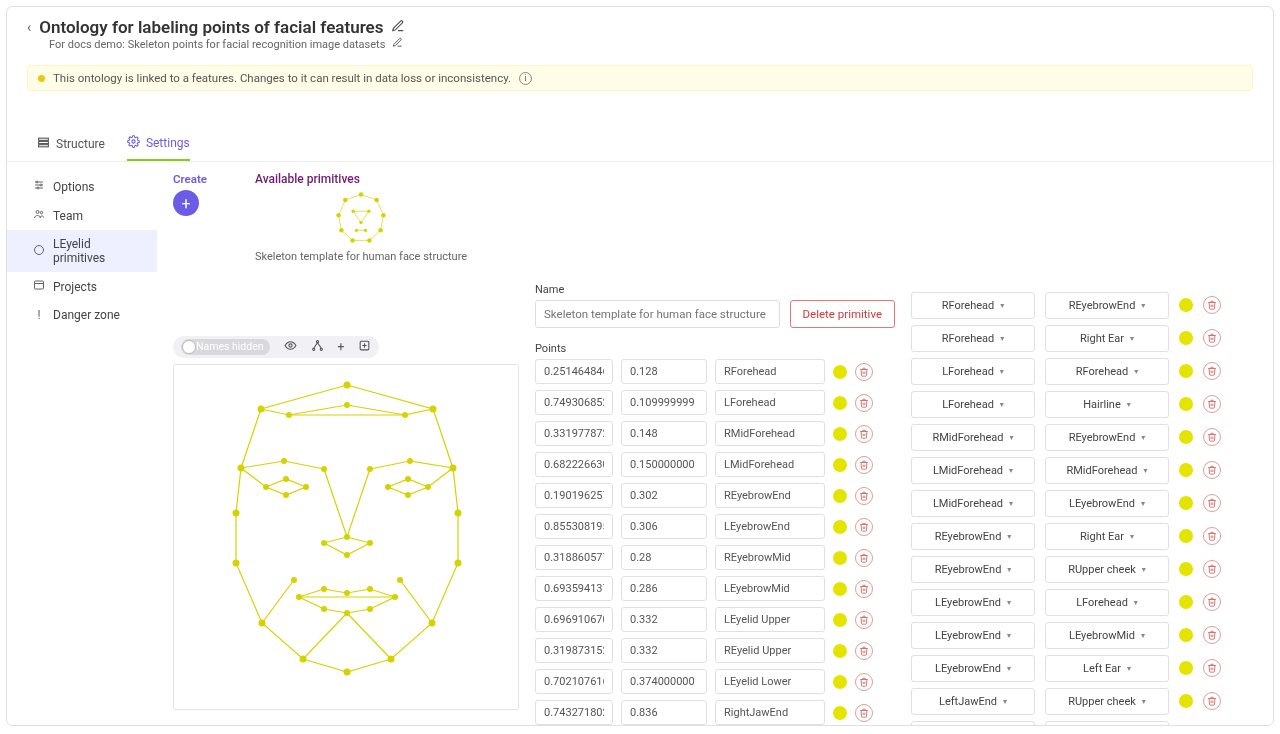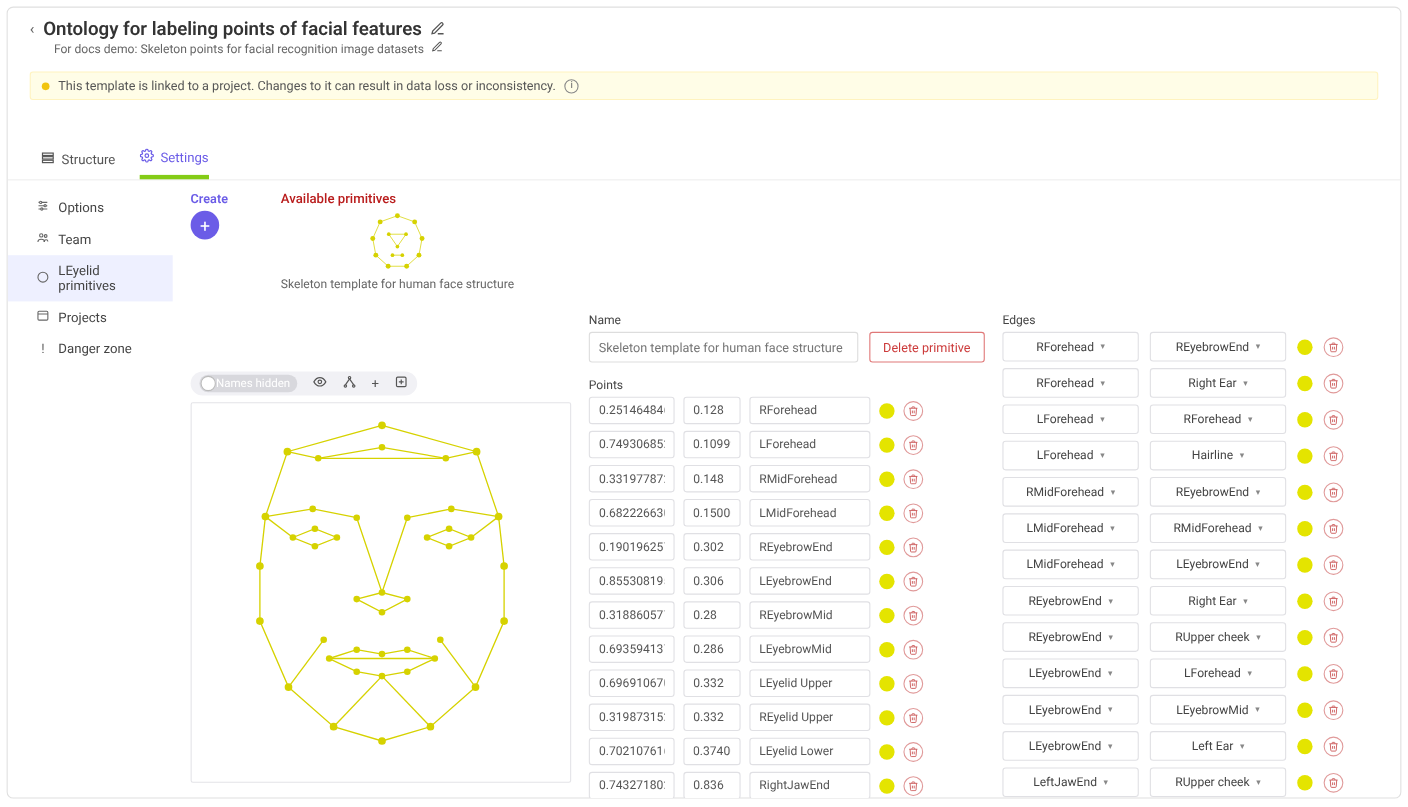--- a/index.html
+++ b/index.html
@@ -9,33 +9,33 @@
 .title-row { display: flex; align-items: center; gap: 8px; }
 .back-chev { color:#666; cursor:pointer; font-size:14px; }
 .title { font-size: 17px; font-weight: 600; color:#333; }
 .edit-icon { color:#555; cursor:pointer; }
 .subtitle { font-size: 11px; color:#666; margin-left: 22px; }
 .alert { margin: 8px 20px 0 20px; background:#fffde7; border:1px solid #fff3bf; border-radius:3px; padding:5px 10px; display:flex; align-items:center; gap:8px; font-size:11.5px; color:#555; }
 .alert-dot { width:7px; height:7px; background:#f1c40f; border-radius:50%; }
 .info-circ { width:13px; height:13px; border:1px solid #888; border-radius:50%; display:inline-flex; align-items:center; justify-content:center; font-size:9px; color:#666; }
 .tabs { display:flex; gap:22px; padding:12px 30px 0 30px; border-bottom:1px solid #eee; }
 .tab { display:flex; align-items:center; gap:6px; padding-bottom:8px; font-size:12px; color:#555; cursor:pointer;margin-top:32px; }
-.tab.active { color:#6b5ce7; border-bottom:4px solid #84cc16; }
+.tab.active { color:#6b5ce7; border-bottom:2px solid #84cc16; }
 .tab-icon { display:inline-block; }
 .body { display:flex; height: calc(100% - 130px); }
 .sidebar { width:150px; padding:10px 0; }
 .side-item { display:flex; align-items:center; gap:8px; padding:7px 14px 7px 26px; font-size:12px; color:#444; cursor:pointer; }
 .side-item.active { background:#eef0ff; }
 .side-icon { width:12px; text-align:center; color:#666; }
 .main { flex:1; padding:10px 16px; overflow:auto; }
 .top-row { display:flex; gap:48px; align-items:flex-start; }
 .create-block { }
 .create-label { font-size:11.5px; color:#6b5ce7; font-weight:600; }
 .create-btn { width:26px; height:26px; border-radius:50%; background:#6b5ce7; color:#fff; display:flex; align-items:center; justify-content:center; margin-top:4px; cursor:pointer; font-size:16px; }
-.avail-label { font-size:12px; color:#b91c1c; font-weight:500; }
+.avail-label { font-size:12px; color:#701a75; font-weight:500; }
 .prim-card { margin-top:4px; text-align:center; }
 .prim-thumb { width:56px; height:56px; margin:4px auto; }
 .prim-name { font-size:11px; color:#666; }
 .workrow { display:flex; gap:16px; margin-top:20px; align-items:center; }
 
 .canvas-block { width:346px; }
 .canvas-toolbar { display:flex; align-items:center; gap:14px; background:#f1f1f5; border-radius:14px; padding:3px 8px; width:fit-content; margin-bottom:6px; }
 .toggle-knob { width:14px; height:14px; border-radius:50%; background:#fff; border:1px solid #bbb; }
 .toggle-track { display:flex; align-items:center; background:#d8d8dd; border-radius:10px; padding:1px 6px 1px 1px; }
 .toggle-label { font-size:10.5px; color:#fff; }
@@ -43,21 +43,21 @@
 .canvas { width:346px; height:346px; border:1px solid #e4e4e8; border-radius:2px; background:#fff; position:relative; }
 
 .detail-block { flex:0 0 360px; }
 .sec-label { font-size:11px; color:#444; margin-bottom:4px; }
 .name-row { display:flex; gap:10px; }
 .name-input { flex:1; border:1px solid #ddd; border-radius:3px; padding:6px 8px; font-size:11.5px; color:#888; }
 .delete-btn { border:1px solid #e07878; color:#cc3b3b; background:#fff; border-radius:3px; padding:6px 12px; font-size:11.5px; cursor:pointer; white-space: nowrap; }
 .points-tbl { margin-top:14px; }
 .pt-row { display:flex; align-items:center; gap:8px; margin-bottom:6px; }
 .pt-cell { border:1px solid #e0e0e4; border-radius:3px; padding:5px 8px; font-size:11px; color:#555; background:#fff; }
-.pt-x { width:78px; } .pt-y { width:52px; } .pt-name { width:110px; }
+.pt-x { width:78px; } .pt-y { width:86px; } .pt-name { width:110px; }
 .color-dot { width:14px; height:14px; border-radius:50%; background:#e4e400; flex:none; }
 .del-sm { width:18px; height:18px; border:1px solid #e09a9a; border-radius:50%; display:flex; align-items:center; justify-content:center; color:#cc5b5b; cursor:pointer; flex:none; }
 .trash-ic { display:block; }
 
 .edges-block { flex:0 0 330px; }
 .edge-row { display:flex; align-items:center; gap:10px; margin-bottom:6px; }
 .edge-sel { border:1px solid #e0e0e4; border-radius:3px; padding:6px 4px; font-size:11px; color:#444; background:#fff; width:124px; text-align:center; cursor:pointer; display:flex; align-items:center; justify-content:center; gap:6px; }
 .chev-dn { font-size:8px; color:#888; }
 
 svg .pt { fill:#d6d200; }
@@ -85,21 +85,21 @@
         <svg width="11" height="11" viewBox="0 0 24 24" fill="none" stroke="currentColor" stroke-width="2">
             <path d="M12 20h9"></path>
             <path d="M16.5 3.5a2.1 2.1 0 013 3L7 19l-4 1 1-4z"></path>
           </svg>
       </span>
     </div>
   </div>
 
   <div class="alert">
     <span class="alert-dot"></span>
-    <span>This template is linked to a project. Changes to it can result in data loss or inconsistency.</span>
+    <span>This ontology is linked to a features. Changes to it can result in data loss or inconsistency.</span>
     <span class="info-circ">i</span>
   </div>
 
   <div class="tabs">
     <div class="tab">
       <span class="tab-icon">
         <svg width="13" height="13" viewBox="0 0 24 24" fill="none" stroke="currentColor" stroke-width="2">
             <rect x="3" y="4" width="18" height="4"></rect>
             <rect x="3" y="10" width="18" height="4"></rect>
             <rect x="3" y="16" width="18" height="4"></rect>
@@ -506,21 +506,20 @@
                       <path d="M9 6V4a1 1 0 011-1h4a1 1 0 011 1v2"></path>
                     </svg>
                   </span>
                 </div>
               </div>
 
           </div>
         </div>
 
         <div class="edges-block">
-          <div class="sec-label">Edges</div>
           <div id="edges-rows">
               <div class="edge-row">
                 <div class="edge-sel">
                   <span>RForehead</span>
                   <span class="chev-dn">▾</span>
                 </div>
                 <div class="edge-sel">
                   <span>REyebrowEnd</span>
                   <span class="chev-dn">▾</span>
                 </div>

